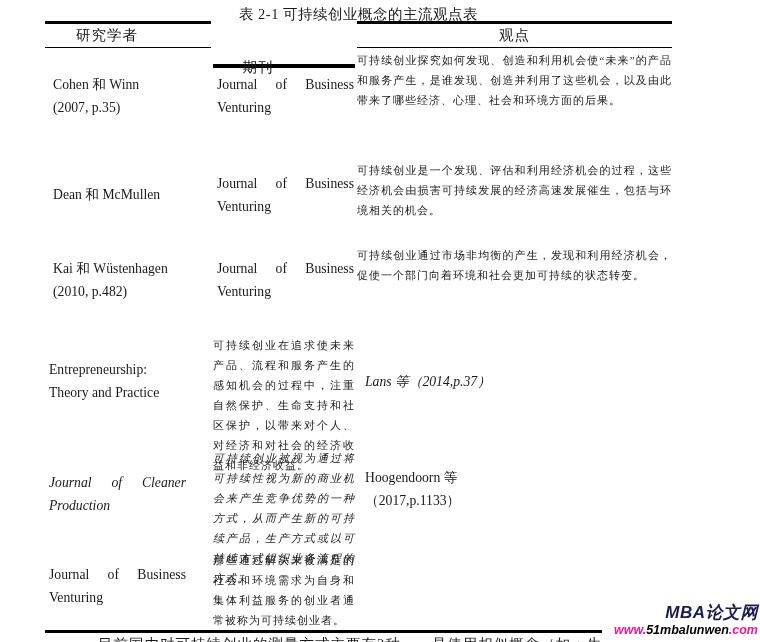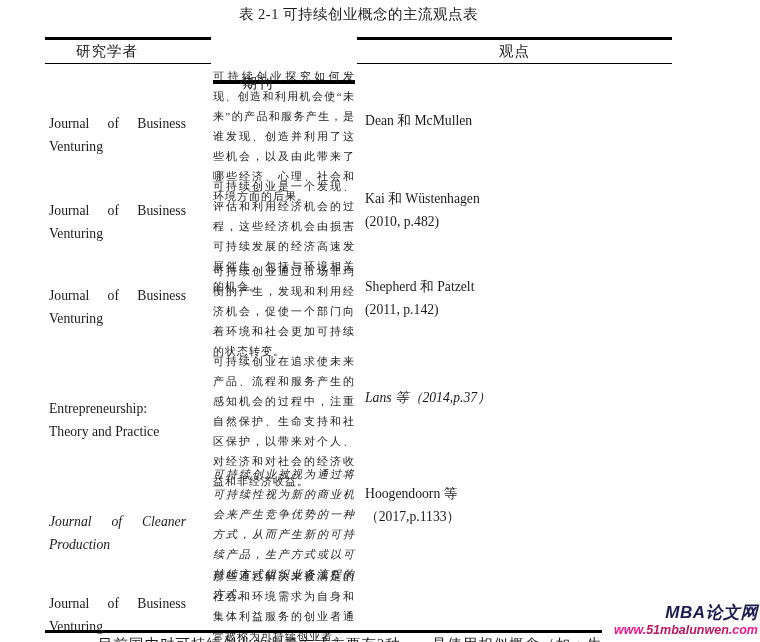--- a/index.html
+++ b/index.html
@@ -6,40 +6,40 @@
   body {
     width:760px; height:642px; overflow:hidden; position:relative;
     background:#ffffff; color:#1a1a1a;
     font-family:"Liberation Serif","DejaVu Serif",serif;
   }
   .caption {
     position:absolute; left:45px; top:5px; width:627px;
     text-align:center; font-size:14.5px; letter-spacing:0.5px;
   }
   .tbl {
-    position:absolute; left:45px; top:37px; width:627px;
+    position:absolute; left:45px; top:21px; width:627px;
     display:grid;
     grid-template-columns:166px 142px 315px;
     grid-template-rows:27px 94px 87px 85px 113px 113px 82px;
     column-gap:2px;
   }
   .th {
     border-top:3px solid #000; border-bottom:1.5px solid #000;
     box-sizing:border-box; display:flex; align-items:center; justify-content:center;
     font-size:14.5px; letter-spacing:1px;
   }
   .th.h1 { padding-right:42px; }
   .th.h2 { padding-right:52px;margin-top:43px; }
   .cell { box-sizing:border-box; }
   .scholar {
     display:flex; flex-direction:column; justify-content:center;
     padding-left:8px; font-size:13.7px; line-height:23px;
   }
   .journal {
-    display:flex; flex-direction:column; justify-content:flex-end;
+    display:flex; flex-direction:column; justify-content:center;
     padding-left:4px; font-size:13.7px; line-height:23px;
   }
   .journal-inner { text-align:justify; width:137px; }
   .viewpoint {
     font-size:11px; line-height:20px; letter-spacing:1px;
     text-align:justify; text-justify:inter-ideograph;
   }
   .r1 { padding-top:2px; }
   .r2 { padding-top:18px; }
   .r3 { padding-top:16px; }
@@ -66,20 +66,24 @@
 <body>
 
 <div class="caption">表 2-1 可持续创业概念的主流观点表</div>
 
 <div class="tbl">
 
   <div class="th h1">研究学者</div>
   <div class="th h2">期刊</div>
   <div class="th h3">观点</div>
 
+  <div class="cell scholar r1">
+    <div>Cohen 和 Winn</div>
+    <div>(2007, p.35)</div>
+  </div>
   <div class="cell journal r1">
     <div class="journal-inner">Journal of Business Venturing</div>
   </div>
   <div class="cell viewpoint r1">可持续创业探究如何发现、创造和利用机会使“未来”的产品和服务产生，是谁发现、创造并利用了这些机会，以及由此带来了哪些经济、心理、社会和环境方面的后果。</div>
 
   <div class="cell scholar r2">
     <div>Dean 和 McMullen</div>
   </div>
   <div class="cell journal r2">
     <div class="journal-inner">Journal of Business Venturing</div>
@@ -88,24 +92,20 @@
 
   <div class="cell scholar r3">
     <div>Kai 和 Wüstenhagen</div>
     <div>(2010, p.482)</div>
   </div>
   <div class="cell journal r3">
     <div class="journal-inner">Journal of Business Venturing</div>
   </div>
   <div class="cell viewpoint r3">可持续创业通过市场非均衡的产生，发现和利用经济机会，促使一个部门向着环境和社会更加可持续的状态转变。</div>
 
-  <div class="cell scholar r4">
-    <div>Shepherd 和 Patzelt</div>
-    <div>(2011, p.142)</div>
-  </div>
   <div class="cell journal r4">
     <div class="journal-inner">Entrepreneurship: Theory and Practice</div>
   </div>
   <div class="cell viewpoint r4">可持续创业在追求使未来产品、流程和服务产生的感知机会的过程中，注重自然保护、生命支持和社区保护，以带来对个人、对经济和对社会的经济收益和非经济收益。</div>
 
   <div class="cell scholar r5">
     <div>Lans 等（2014,p.37）</div>
     <div></div>
   </div>
   <div class="cell journal r5">
@@ -122,14 +122,14 @@
   </div>
   <div class="cell viewpoint r6">那些通过解决未被满足的社会和环境需求为自身和集体利益服务的创业者通常被称为可持续创业者。</div>
 </div>
 
 <div class="bottom-rule"></div>
 
 <div class="footnote">目前国内对可持续创业的测量方式主要有2种，一是使用相似概念（如：生</div>
 
 <div class="watermark">
   <div class="wm-brand" style="color: rgb(28, 28, 80);">MBA论文网</div>
-  <div class="wm-url" style="color: rgb(236, 26, 142);"><span>www.</span><span class="wm-mid" style="color: #be185d;">51mbalunwen</span><span>.com</span></div>
+  <div class="wm-url" style="color: rgb(236, 26, 142);"><span>www.</span><span class="wm-mid" style="color: #000000;">51mbalunwen</span><span>.com</span></div>
 </div>
 
 </body></html>

